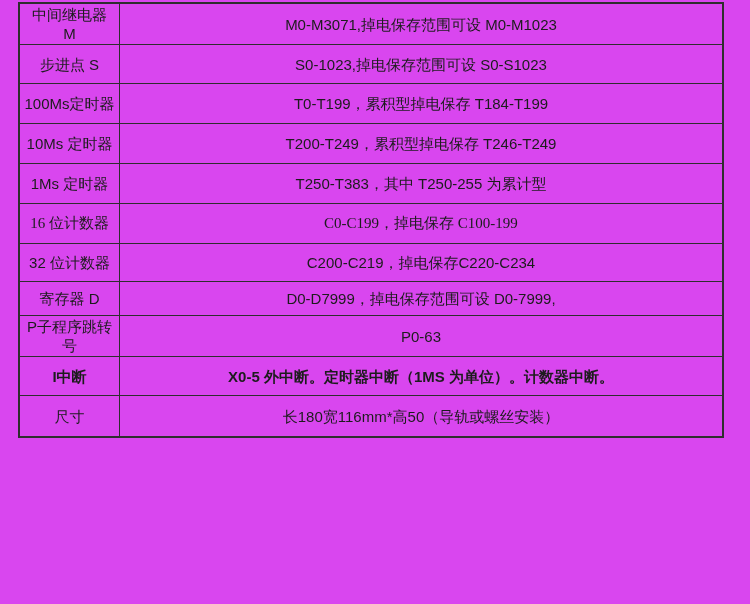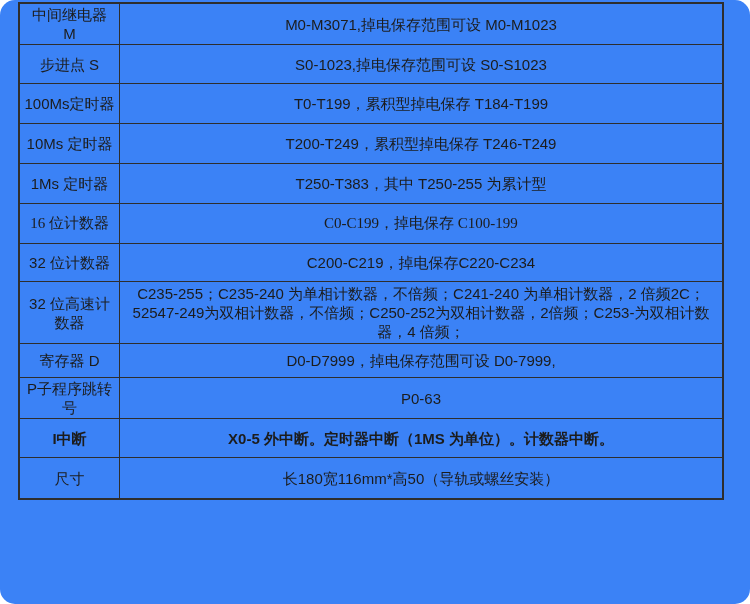--- a/index.html
+++ b/index.html
@@ -10,23 +10,22 @@
   body {
     width: 750px;
     height: 604px;
     font-family: "Liberation Sans", sans-serif;
     color: #1c1c1c;
   }
   .page {
     position: relative;
     width: 750px;
     height: 604px;
-    background: #3b82f6;
+    background: #d946ef;
     overflow: hidden;
-    border-radius: 15px;
   }
   table.spec {
     position: absolute;
     left: 18px;
     top: 2px;
     width: 697px;
     border-collapse: collapse;
     table-layout: fixed;
     border: 2px solid #2e2e2e;
   }
@@ -94,25 +93,20 @@
         <td class="value">T250-T383，其中 T250-255 为累计型</td>
       </tr>
       <tr class="r6">
         <td class="label">16 位计数器</td>
         <td class="value">C0-C199，掉电保存 C100-199</td>
       </tr>
       <tr class="r7">
         <td class="label">32 位计数器</td>
         <td class="value">C200-C219，掉电保存C220-C234</td>
       </tr>
-      <tr class="r8">
-        <td class="label">32 位高速计
-数器</td>
-        <td class="value">C235-255；C235-240 为单相计数器，不倍频；C241-240 为单相计数器，2 倍频2C；52547-249为双相计数器，不倍频；C250-252为双相计数器，2倍频；C253-为双相计数器，4 倍频；</td>
-      </tr>
       <tr class="r9">
         <td class="label">寄存器 D</td>
         <td class="value">D0-D7999，掉电保存范围可设 D0-7999,</td>
       </tr>
       <tr class="r11">
         <td class="label">P子程序跳转
 号</td>
         <td class="value">P0-63</td>
       </tr>
       <tr class="r12">

